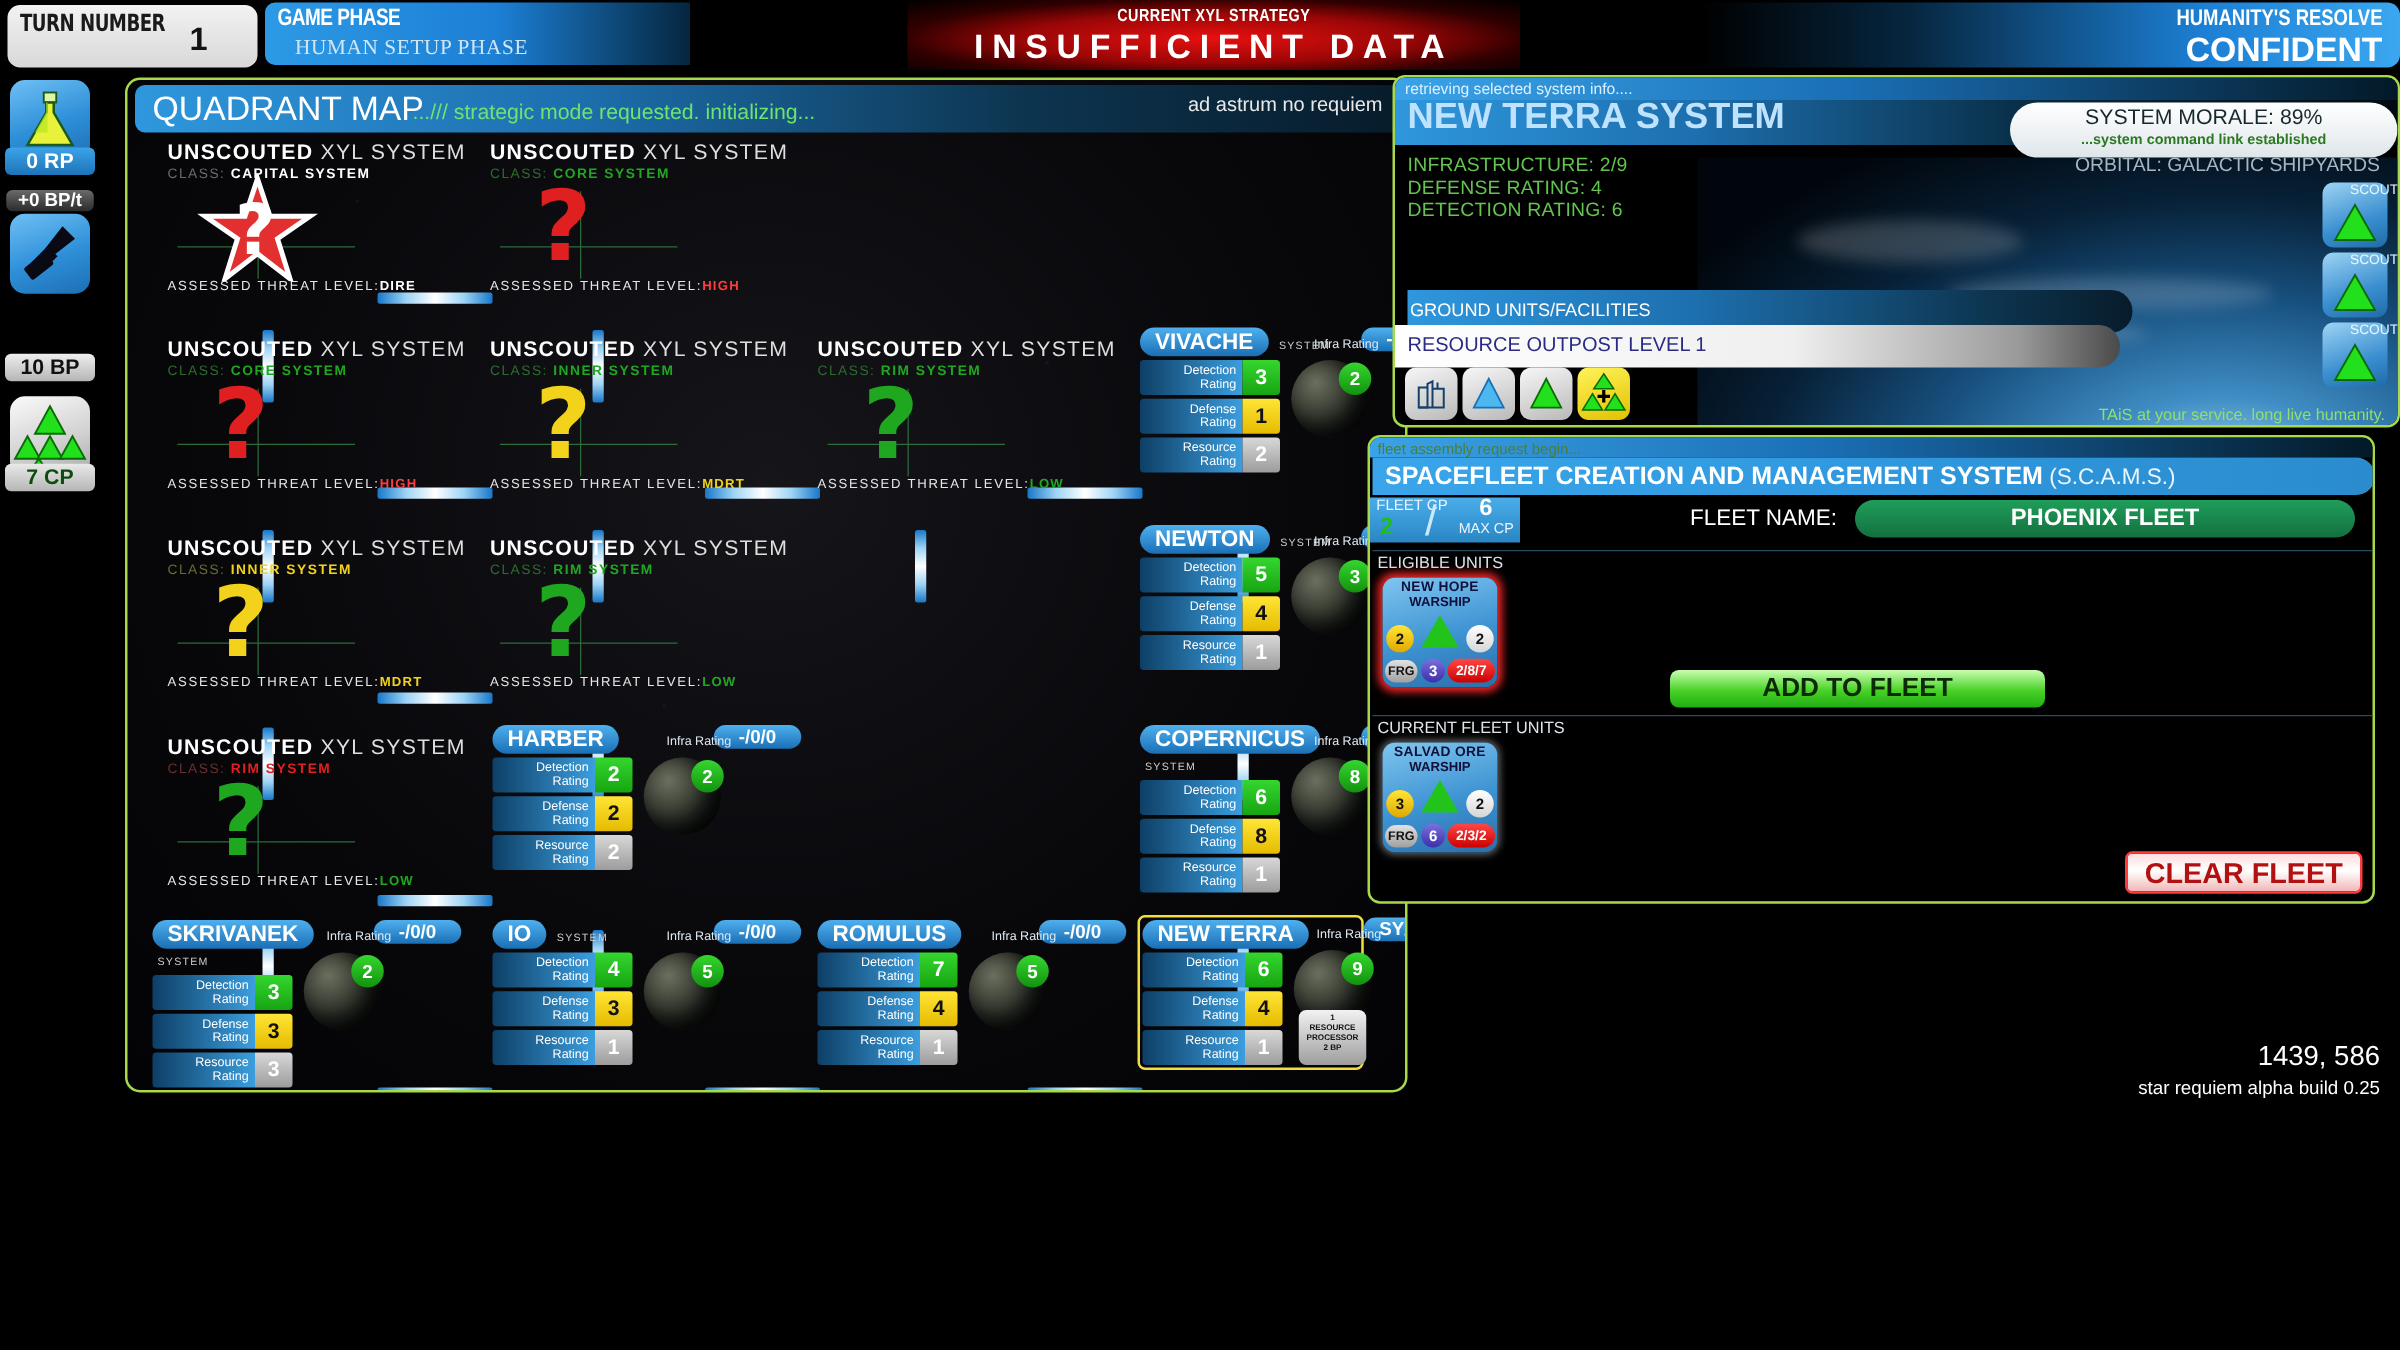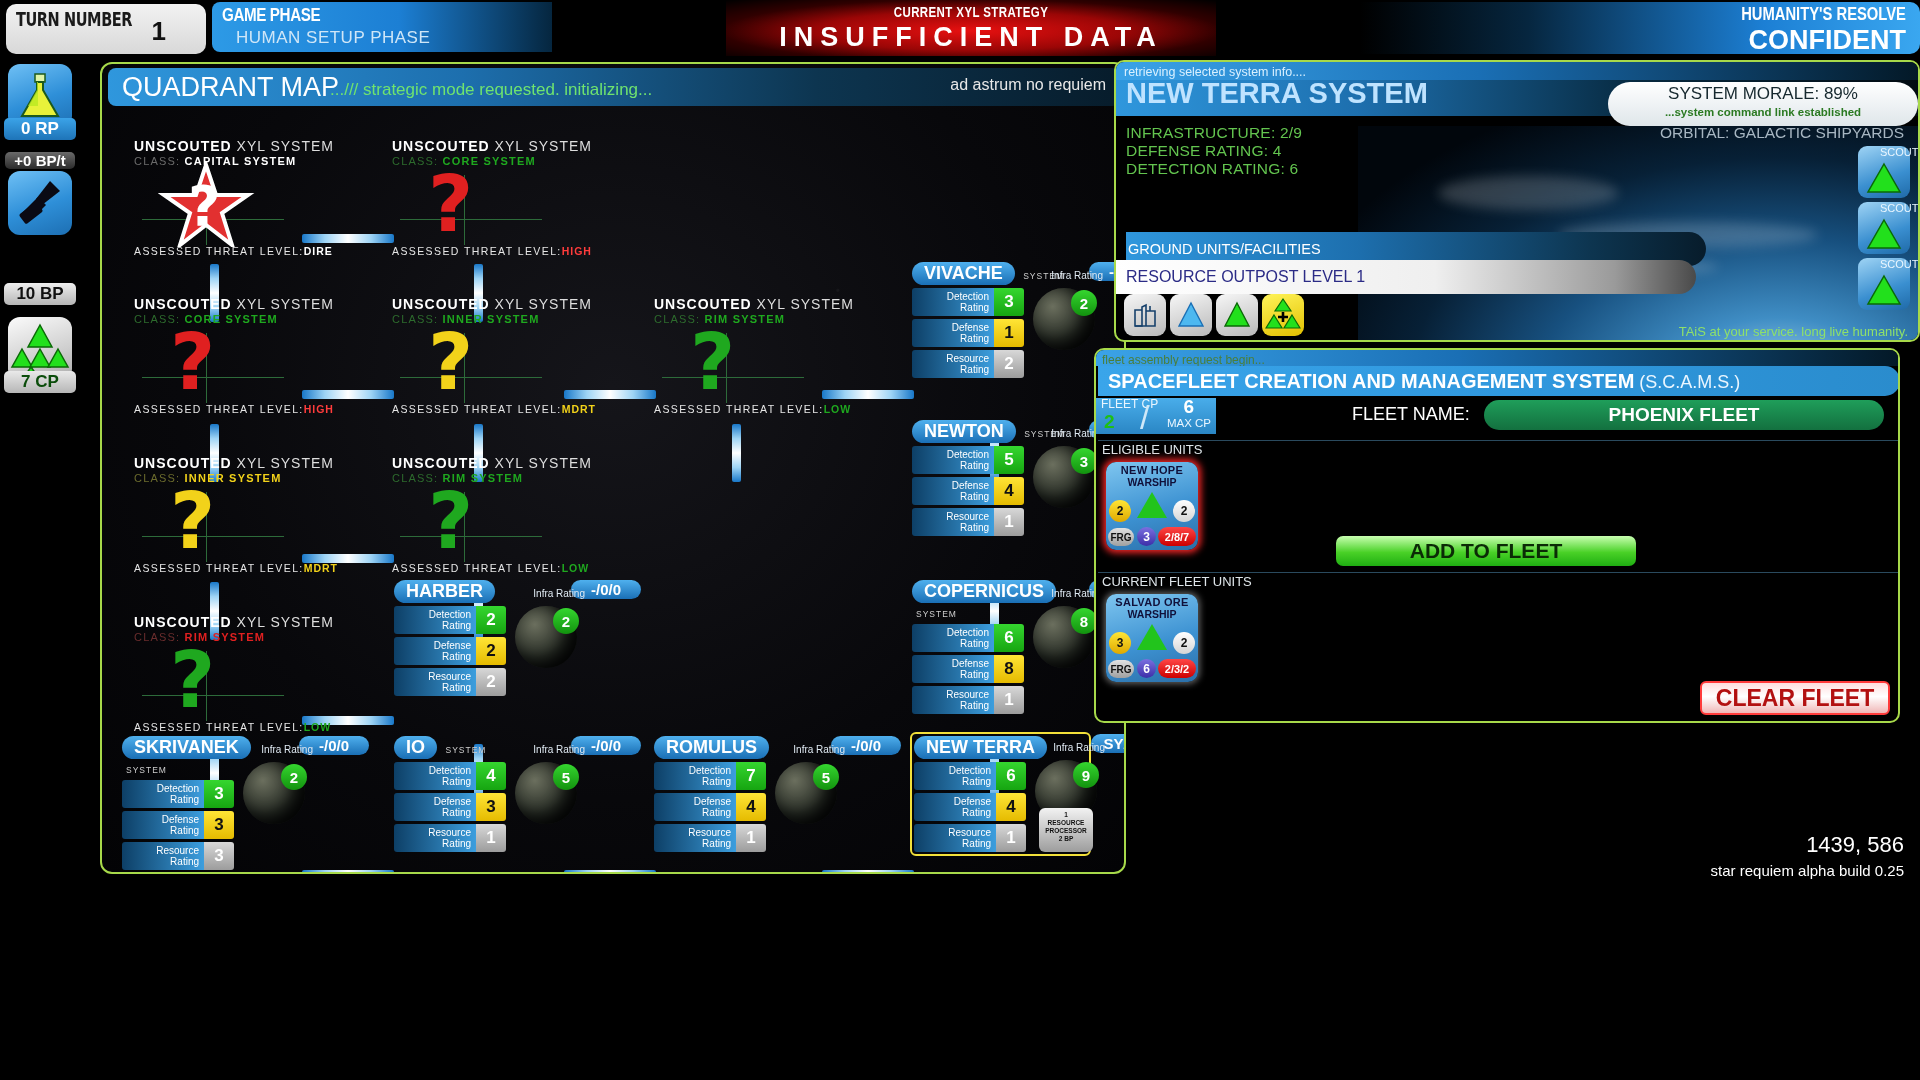--- a/index.html
+++ b/index.html
@@ -14,21 +14,21 @@
     box-shadow:0 1px 3px #000; }
   .turn-label { position:absolute; left:10px; top:4px; font-size:19px; font-weight:bold;
     letter-spacing:-0.5px; color:#1a1a1a; font-family:"DejaVu Sans Condensed","Liberation Sans",sans-serif;
     transform:scaleX(0.85); transform-origin:left center; }
   .turn-value { position:absolute; right:40px; top:12px; font-size:26px; font-weight:bold; color:#111; }
 
   .phase-box { position:absolute; left:212px; top:2px; width:340px; height:50px;
     background:linear-gradient(90deg,#2d9ae6 0%,#1c7fd4 55%,#05263f 100%); border-radius:8px 0 0 8px; }
   .phase-label { position:absolute; left:10px; top:2px; font-size:19px; font-weight:bold;
     color:#fff; transform:scaleX(0.8); transform-origin:left center; letter-spacing:-0.5px; }
-  .phase-value { position:absolute; left:24px; top:26px; font-size:17px; color:#cfe6f7; letter-spacing:0.5px; }
+  .phase-value { position:absolute; left:24px; top:26px; font-size:17px; color:#cfe6f7; letter-spacing:0.5px;font-family:Liberation Serif, serif; }
 
   .xyl-box { position:absolute; left:726px; top:0px; width:490px; height:56px;
     background:radial-gradient(ellipse at 50% 55%, #e81010 0%, #9a0606 45%, #300000 72%, #000 100%); }
   .xyl-label { position:absolute; left:0; right:0; top:4px; text-align:center; font-size:14px;
     font-weight:bold; color:#fff; letter-spacing:0.5px; transform:scaleX(0.82); }
   .xyl-value { position:absolute; left:0; right:0; top:22px; text-align:center; font-size:27px;
     font-weight:bold; color:#fff; letter-spacing:7px; }
 
   .resolve-box { position:absolute; right:0px; top:2px; width:560px; height:52px;
     background:linear-gradient(90deg,#000 0%,#06263f 30%,#1c7fd4 72%,#3aa7f0 100%);
@@ -63,21 +63,21 @@
     overflow:hidden; }
   .map-header { position:absolute; left:6px; top:4px; width:1012px; height:38px;
     background:linear-gradient(90deg,#2f97dd 0%,#1d6fae 35%,#0d3550 70%,#071c2b 100%);
     border-radius:8px; }
   .map-title { position:absolute; left:14px; top:4px; font-size:27px; color:#fff; letter-spacing:0px; }
   .map-sub { position:absolute; left:222px; top:12px; font-size:17px; color:#6fe36f; }
   .map-motto { position:absolute; right:18px; top:12px; font-size:16px; color:#e8e8e8; }
 
   
   .unode { position:absolute; width:250px; }
-  .unode .u1 { font-size:14px; letter-spacing:1px; color:#fff;margin-top:26px; }
+  .unode .u1 { font-size:17px; letter-spacing:1px; color:#fff; }
   .unode .u1 b { font-weight:bold; }
   .unode .u1 .thin { color:#dedede; font-weight:normal; }
   .unode .u2 { font-size:11px; letter-spacing:1.2px; margin-top:1px; }
   .unode .u3 { font-size:10.5px; letter-spacing:1.4px; color:#e6e6e6; }
   .unode .u3 b { letter-spacing:1px; }
   .qmark { position:relative; height:78px; }
   .qmark .hline { position:absolute; left:8px; top:52px; width:142px; height:1px; background:#2d6b3a; }
   .qmark .vline { position:absolute; left:72px; top:8px; width:1px; height:70px; background:#2d6b3a; }
   .qmark .glyph { position:absolute; left:36px; top:-2px; font-size:78px; font-weight:bold;
     line-height:78px; font-family:"DejaVu Sans", sans-serif; }

